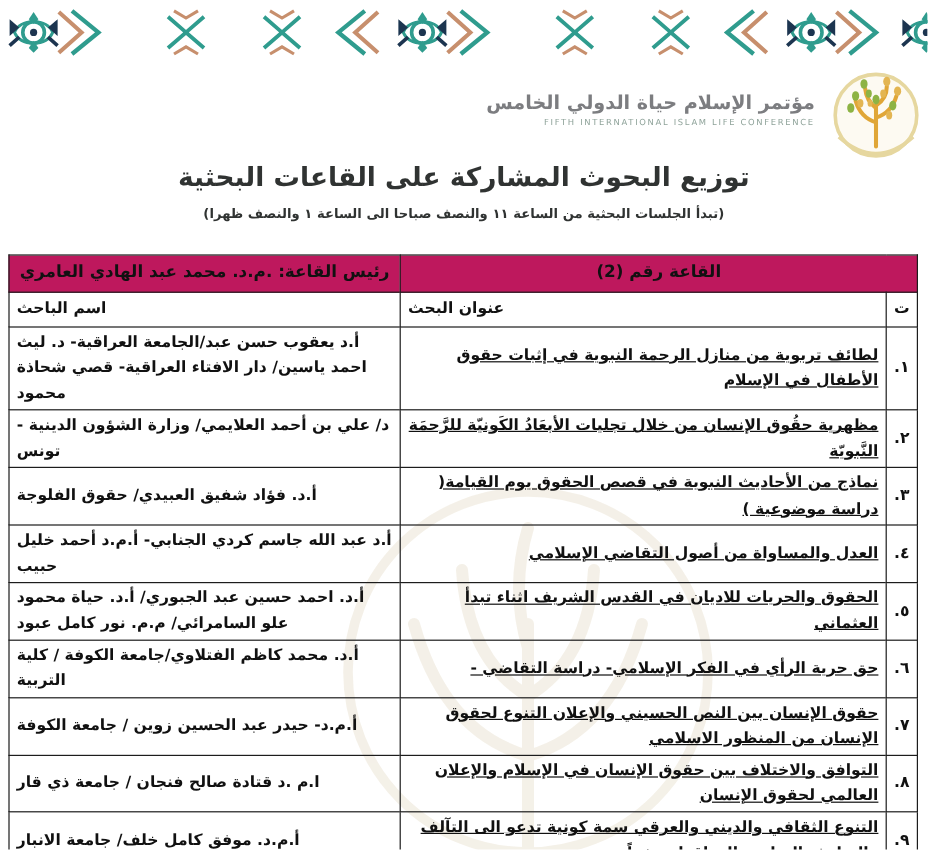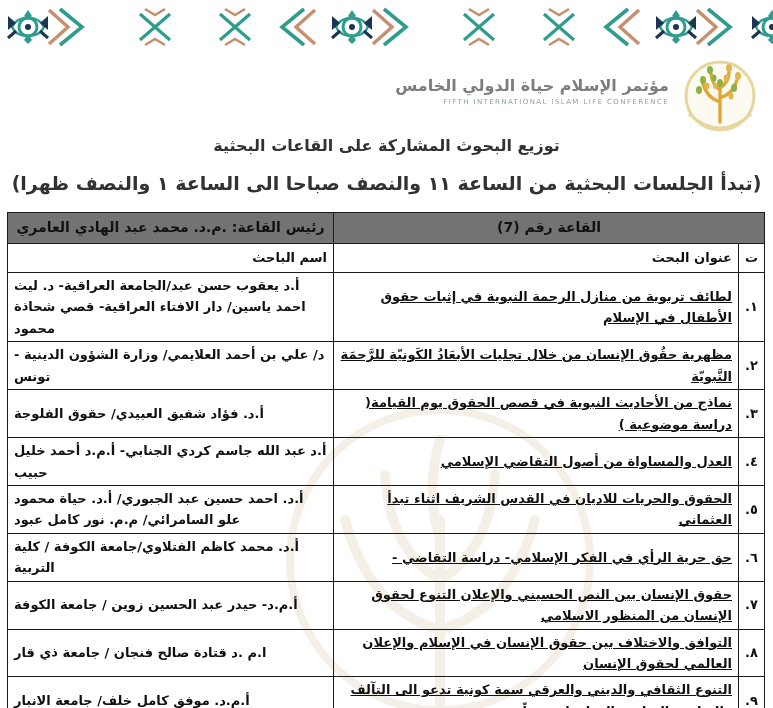--- a/index.html
+++ b/index.html
@@ -4,52 +4,52 @@
 <style>
   html,body{margin:0;padding:0;}
   body{
     width:773px;height:708px;background:#ffffff;position:relative;overflow:hidden;
     font-family:"DejaVu Sans",sans-serif;color:#1a1a1a;
   }
   
   .border-strip{position:absolute;top:6px;left:0;width:773px;height:44px;}
   
   .logo-row{
-    position:absolute;top:58px;right:10px;width:400px;height:66px;
+    position:absolute;top:58px;right:0;width:400px;height:66px;
     display:flex;flex-direction:row;align-items:center;justify-content:flex-start;gap:8px;
   }
   .logo-badge{width:86px;height:80px;flex:0 0 auto;margin-top:14px;}
   .logo-text{display:flex;flex-direction:column;align-items:flex-start;}
   .logo-ar{font-size:16px;font-weight:bold;color:#7c7d80;line-height:1.2;}
   .logo-en{font-size:7px;letter-spacing:1.4px;color:#8fa39a;direction:ltr;margin-top:2px;}
   
   .page-title{
     position:absolute;top:136px;left:0;width:100%;text-align:center;
-    font-size:16px;font-weight:bold;color:#303332;
+    font-size:22px;font-weight:bold;color:#303332;
   }
   .page-subtitle{
     position:absolute;top:172px;left:0;width:100%;text-align:center;
-    font-size:19px;font-weight:bold;color:#303332;
+    font-size:11px;font-weight:bold;color:#303332;
   }
   
   .watermark{position:absolute;top:400px;left:250px;width:380px;height:330px;opacity:.55;pointer-events:none;}
   
   table.research{
     position:absolute;top:212px;right:8px;width:757px;
     border-collapse:collapse;table-layout:fixed;
     font-size:13px;font-weight:bold;color:#111;
   }
   table.research td,table.research th{
     border:1.4px solid #1c1c1c;padding:2px 6px;vertical-align:middle;line-height:1.65;
   }
   col.c-no{width:26px;}
   col.c-title{width:405px;}
   col.c-res{width:326px;}
-  .green-head{background:#737373;text-align:center;font-size:14px;height:26px;}
-  .col-head{text-align:right;height:24px;}
+  .green-head{background:#be185d;text-align:center;font-size:14px;height:26px;}
+  .col-head{text-align:left;height:24px;}
   .cell-no{text-align:center;vertical-align:top;padding-top:3px;}
   .cell-title{text-align:right;text-decoration:underline;}
   .cell-res{text-align:left;}
 </style>
 </head>
 <body>
 
 <svg class="border-strip" viewBox="0 0 773 44" xmlns="http://www.w3.org/2000/svg">
   <defs>
     <g id="chevR">
@@ -136,21 +136,21 @@
 </svg>
 
 <table class="research">
   <colgroup>
       <col class="c-no">
       <col class="c-title">
       <col class="c-res">
     </colgroup>
   <tbody>
     <tr>
-      <td class="green-head" colspan="2">القاعة رقم (7)</td>
+      <td class="green-head" colspan="2">القاعة رقم (2)</td>
       <td class="green-head">رئيس القاعة: .م.د. محمد عبد الهادي العامري</td>
     </tr>
     <tr>
       <td class="col-head" style="text-align:center">ت</td>
       <td class="col-head">عنوان البحث</td>
       <td class="col-head">اسم الباحث</td>
     </tr>
     <tr>
       <td class="cell-no">١.</td>
       <td class="cell-title">لطائف تربوية من منازل الرحمة النبوية في إثبات حقوق الأطفال في الإسلام</td>

